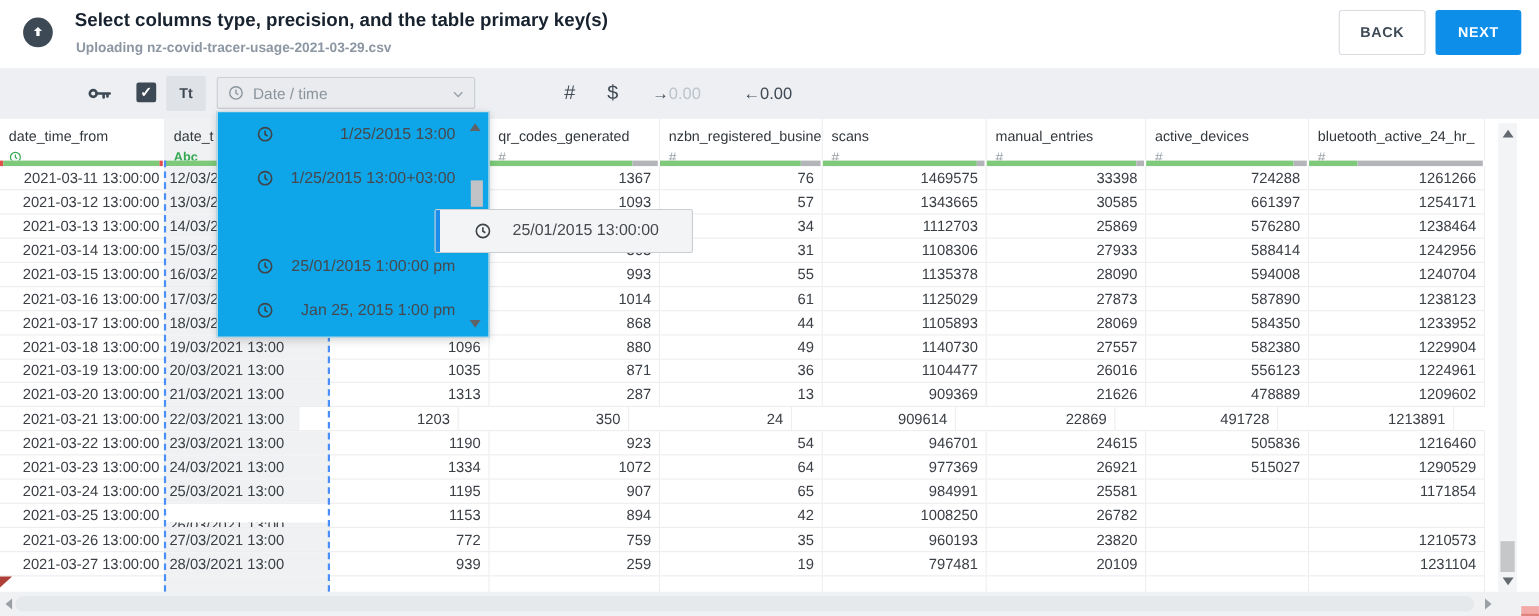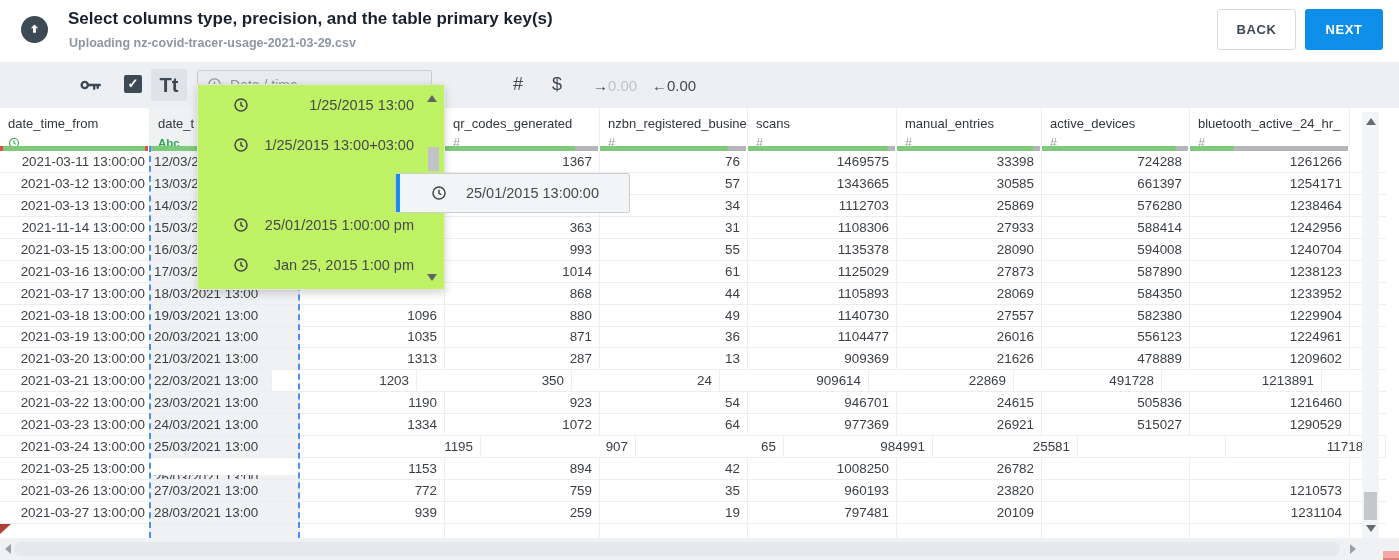--- a/index.html
+++ b/index.html
@@ -16,21 +16,21 @@
        letter-spacing:.6px;display:flex;align-items:center;justify-content:center;cursor:pointer;box-sizing:border-box;}
   .btn-back{left:1217px;width:79px;background:#fff;border:1px solid #d8dbdf;color:#3d4954;}
   .btn-next{left:1305px;width:78px;background:#0d8ee9;border:none;color:#fff;}
 
   
   .toolbar{position:absolute;left:0;top:62px;width:100%;height:46px;background:#edeff2;}
   .key-ic{position:absolute;left:80px;top:15px;color:#3d4954;}
   .cb{position:absolute;left:124px;top:13px;width:18px;height:18px;background:#3d4954;border-radius:2px;
       color:#fff;font-size:13px;font-weight:700;text-align:center;line-height:18px;}
   .tt-btn{position:absolute;left:151px;top:7px;width:36px;height:32px;background:#dfe3e7;border-radius:2px;
-      color:#3d4954;font-weight:700;font-size:20px;text-align:center;line-height:32px;cursor:pointer;}
+      color:#3d4954;font-weight:700;font-size:13px;text-align:center;line-height:32px;cursor:pointer;}
   .sel{position:absolute;left:197px;top:8px;width:235px;height:29px;background:#e9ebee;border:1px solid #c9ced3;
       border-radius:2px;display:flex;align-items:center;color:#8b949c;box-sizing:border-box;cursor:pointer;}
   .sel .sel-ic{margin:0 8px 0 9px;display:flex;}
   .sel .sel-val{font-size:14px;}
   .sel .chev{position:absolute;right:8px;top:8px;}
   .num-ic{position:absolute;top:12px;font-size:18px;color:#3f4a55;cursor:pointer;}
   .dec{position:absolute;top:15px;font-size:15px;color:#3f4a55;cursor:pointer;white-space:nowrap;}
   .dec .light{color:#bdc4cb;}
 
   
@@ -44,21 +44,21 @@
   .rows{position:absolute;left:0;top:151px;}
   .trow{display:flex;height:21.94px;box-sizing:border-box;border-bottom:1px solid #ededef;}
   .trow.partial{height:14px;border-bottom:none;}
   .cell{box-sizing:border-box;font-size:13.4px;color:#3a3f45;border-right:1px solid #eceef0;
         padding:0 7px;display:flex;align-items:center;justify-content:flex-end;white-space:nowrap;overflow:hidden;}
   .cell.left{justify-content:flex-start;padding-left:4px;}
   .cell.selcol{background:#f0f1f2;}
   .dashline{position:absolute;top:146px;height:392px;width:0;border-left:2px dashed #4a8ff7;z-index:5;}
 
   
-  .dd{position:absolute;left:197px;top:84px;width:248px;height:206px;background:#bef264;border:1px solid #e4e4e4;
+  .dd{position:absolute;left:197px;top:101px;width:248px;height:206px;background:#0ea5e9;border:1px solid #e4e4e4;
       box-shadow:0 3px 8px rgba(0,0,0,.18);z-index:20;box-sizing:border-box;}
   .dd-item{position:relative;height:40px;display:flex;align-items:center;justify-content:flex-end;
       padding-right:30px;font-size:14.5px;color:#46494e;box-sizing:border-box;cursor:pointer;}
   .dd-item.sel{background:#f3f4f5;}
   .dd-item.sel::before{content:"";position:absolute;left:0;top:0;bottom:0;width:4px;background:#1a8cea;}
   .dd-item .clk{position:absolute;left:35px;display:flex;}
   .dd-sb-up{position:absolute;right:7px;top:10px;width:0;height:0;border-left:5px solid transparent;
       border-right:5px solid transparent;border-bottom:7px solid #5f6368;cursor:pointer;}
   .dd-sb-dn{position:absolute;right:7px;bottom:8px;width:0;height:0;border-left:5px solid transparent;
       border-right:5px solid transparent;border-top:7px solid #5f6368;cursor:pointer;}
@@ -118,21 +118,21 @@
       <span class="sel-val">Date / time</span>
       <span class="chev">
         <svg width="13" height="13" viewBox="0 0 24 24" fill="none" stroke="#9aa2a9" stroke-width="2.6">
             <path d="M5 9l7 7 7-7"></path>
           </svg>
       </span>
     </div>
     <span class="num-ic" style="left:513px;">#</span>
     <span class="num-ic" style="left:552px;">$</span>
     <span class="dec" style="left:593px;">→<span class="light">0.00</span></span>
-    <span class="dec" style="left:652px;">←<span>0.00</span></span>
+    <span class="dec" style="left:676px;">←<span>0.00</span></span>
   </div>
 
   <div class="thead" id="thead">
       <div class="hcell" style="width: 150px;">
         <div class="hname">date_time_from</div>
         <div class="htype">
           <svg width="12" height="12" viewBox="0 0 24 24">
             <circle cx="12" cy="12" r="9" fill="none" stroke="#34a853" stroke-width="2.2"></circle>
             <path d="M12 7v5.4l3.4 2" fill="none" stroke="#34a853" stroke-width="2.2"></path>
           </svg>
@@ -239,21 +239,21 @@
         <div class="cell left selcol" style="width: 150px;">14/03/2021 13:00</div>
         <div class="cell" style="width: 145px;"></div>
         <div class="cell" style="width: 155px;">288</div>
         <div class="cell" style="width: 148px;">34</div>
         <div class="cell" style="width: 149px;">1112703</div>
         <div class="cell" style="width: 145px;">25869</div>
         <div class="cell" style="width: 148px;">576280</div>
         <div class="cell" style="width: 160px;">1238464</div>
       </div>
       <div class="trow">
-        <div class="cell" style="width: 150px; padding-right: 4px;">2021-11-14 13:00:00</div>
+        <div class="cell" style="width: 150px; padding-right: 4px;">2021-03-14 13:00:00</div>
         <div class="cell left selcol" style="width: 150px;">15/03/2021 13:00</div>
         <div class="cell" style="width: 145px;"></div>
         <div class="cell" style="width: 155px;">363</div>
         <div class="cell" style="width: 148px;">31</div>
         <div class="cell" style="width: 149px;">1108306</div>
         <div class="cell" style="width: 145px;">27933</div>
         <div class="cell" style="width: 148px;">588414</div>
         <div class="cell" style="width: 160px;">1242956</div>
       </div>
       <div class="trow">
@@ -351,21 +351,21 @@
         <div class="cell" style="width: 155px;">1072</div>
         <div class="cell" style="width: 148px;">64</div>
         <div class="cell" style="width: 149px;">977369</div>
         <div class="cell" style="width: 145px;">26921</div>
         <div class="cell" style="width: 148px;">515027</div>
         <div class="cell" style="width: 160px;">1290529</div>
       </div>
       <div class="trow">
         <div class="cell" style="width: 150px; padding-right: 4px;">2021-03-24 13:00:00</div>
         <div class="cell left selcol" style="width: 150px;">25/03/2021 13:00</div>
-        <div class="cell" style="width: 145px; margin-left: 36px;">1195</div>
+        <div class="cell" style="width: 145px;">1195</div>
         <div class="cell" style="width: 155px;">907</div>
         <div class="cell" style="width: 148px;">65</div>
         <div class="cell" style="width: 149px;">984991</div>
         <div class="cell" style="width: 145px;">25581</div>
         <div class="cell" style="width: 148px;"></div>
         <div class="cell" style="width: 160px;">1171854</div>
       </div>
       <div class="trow">
         <div class="cell" style="width: 150px; padding-right: 4px;">2021-03-25 13:00:00</div>
         <div class="cell left selcol" style="width: 150px; margin-top: 17px;">26/03/2021 13:00</div>

